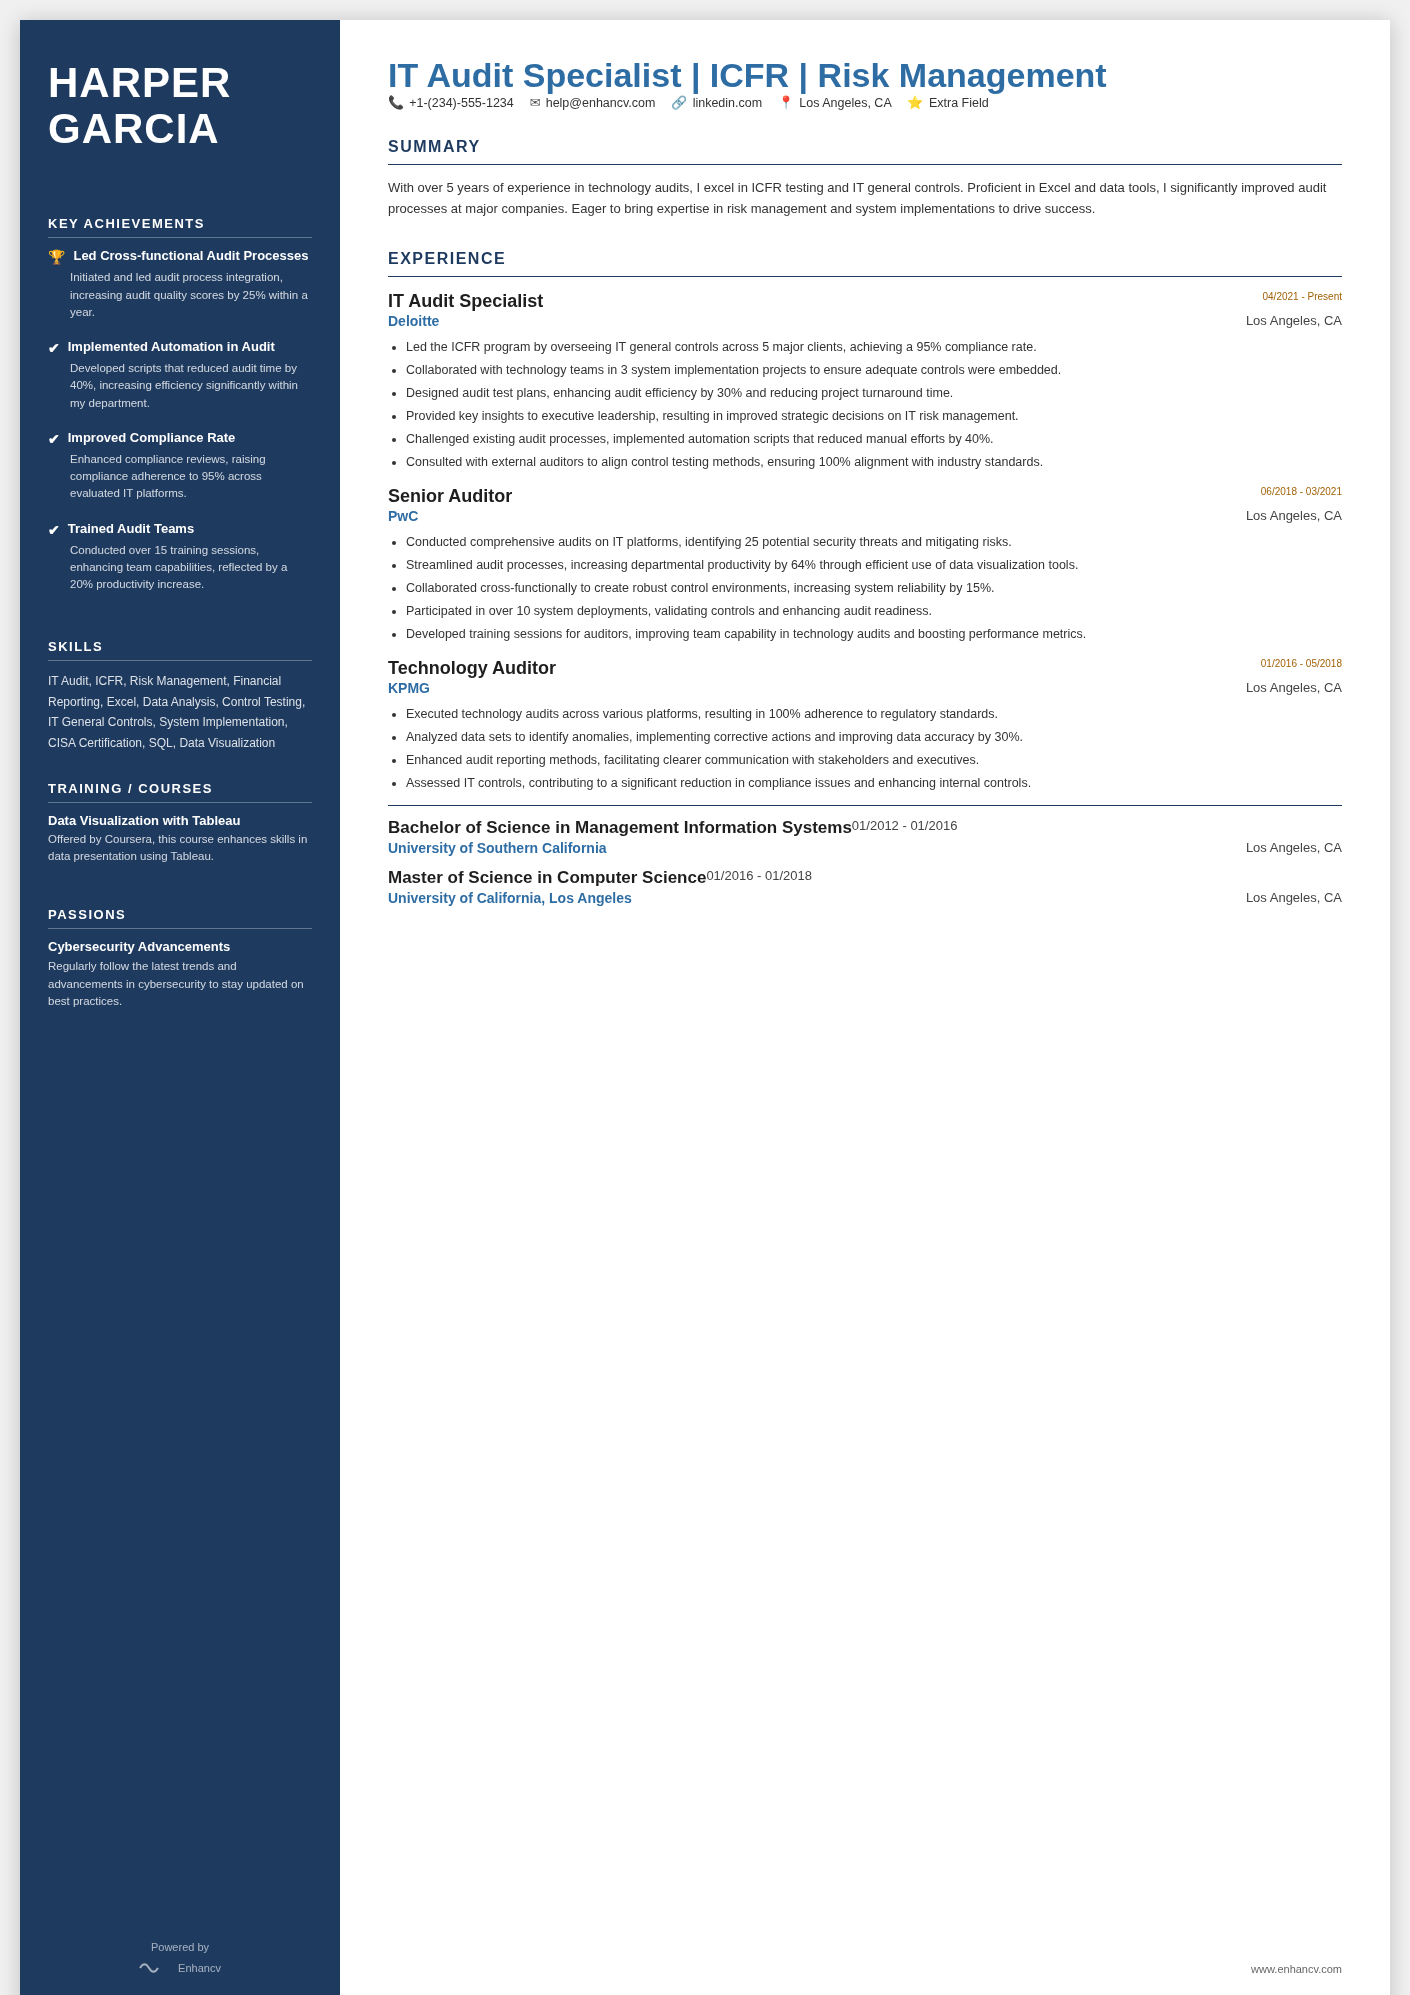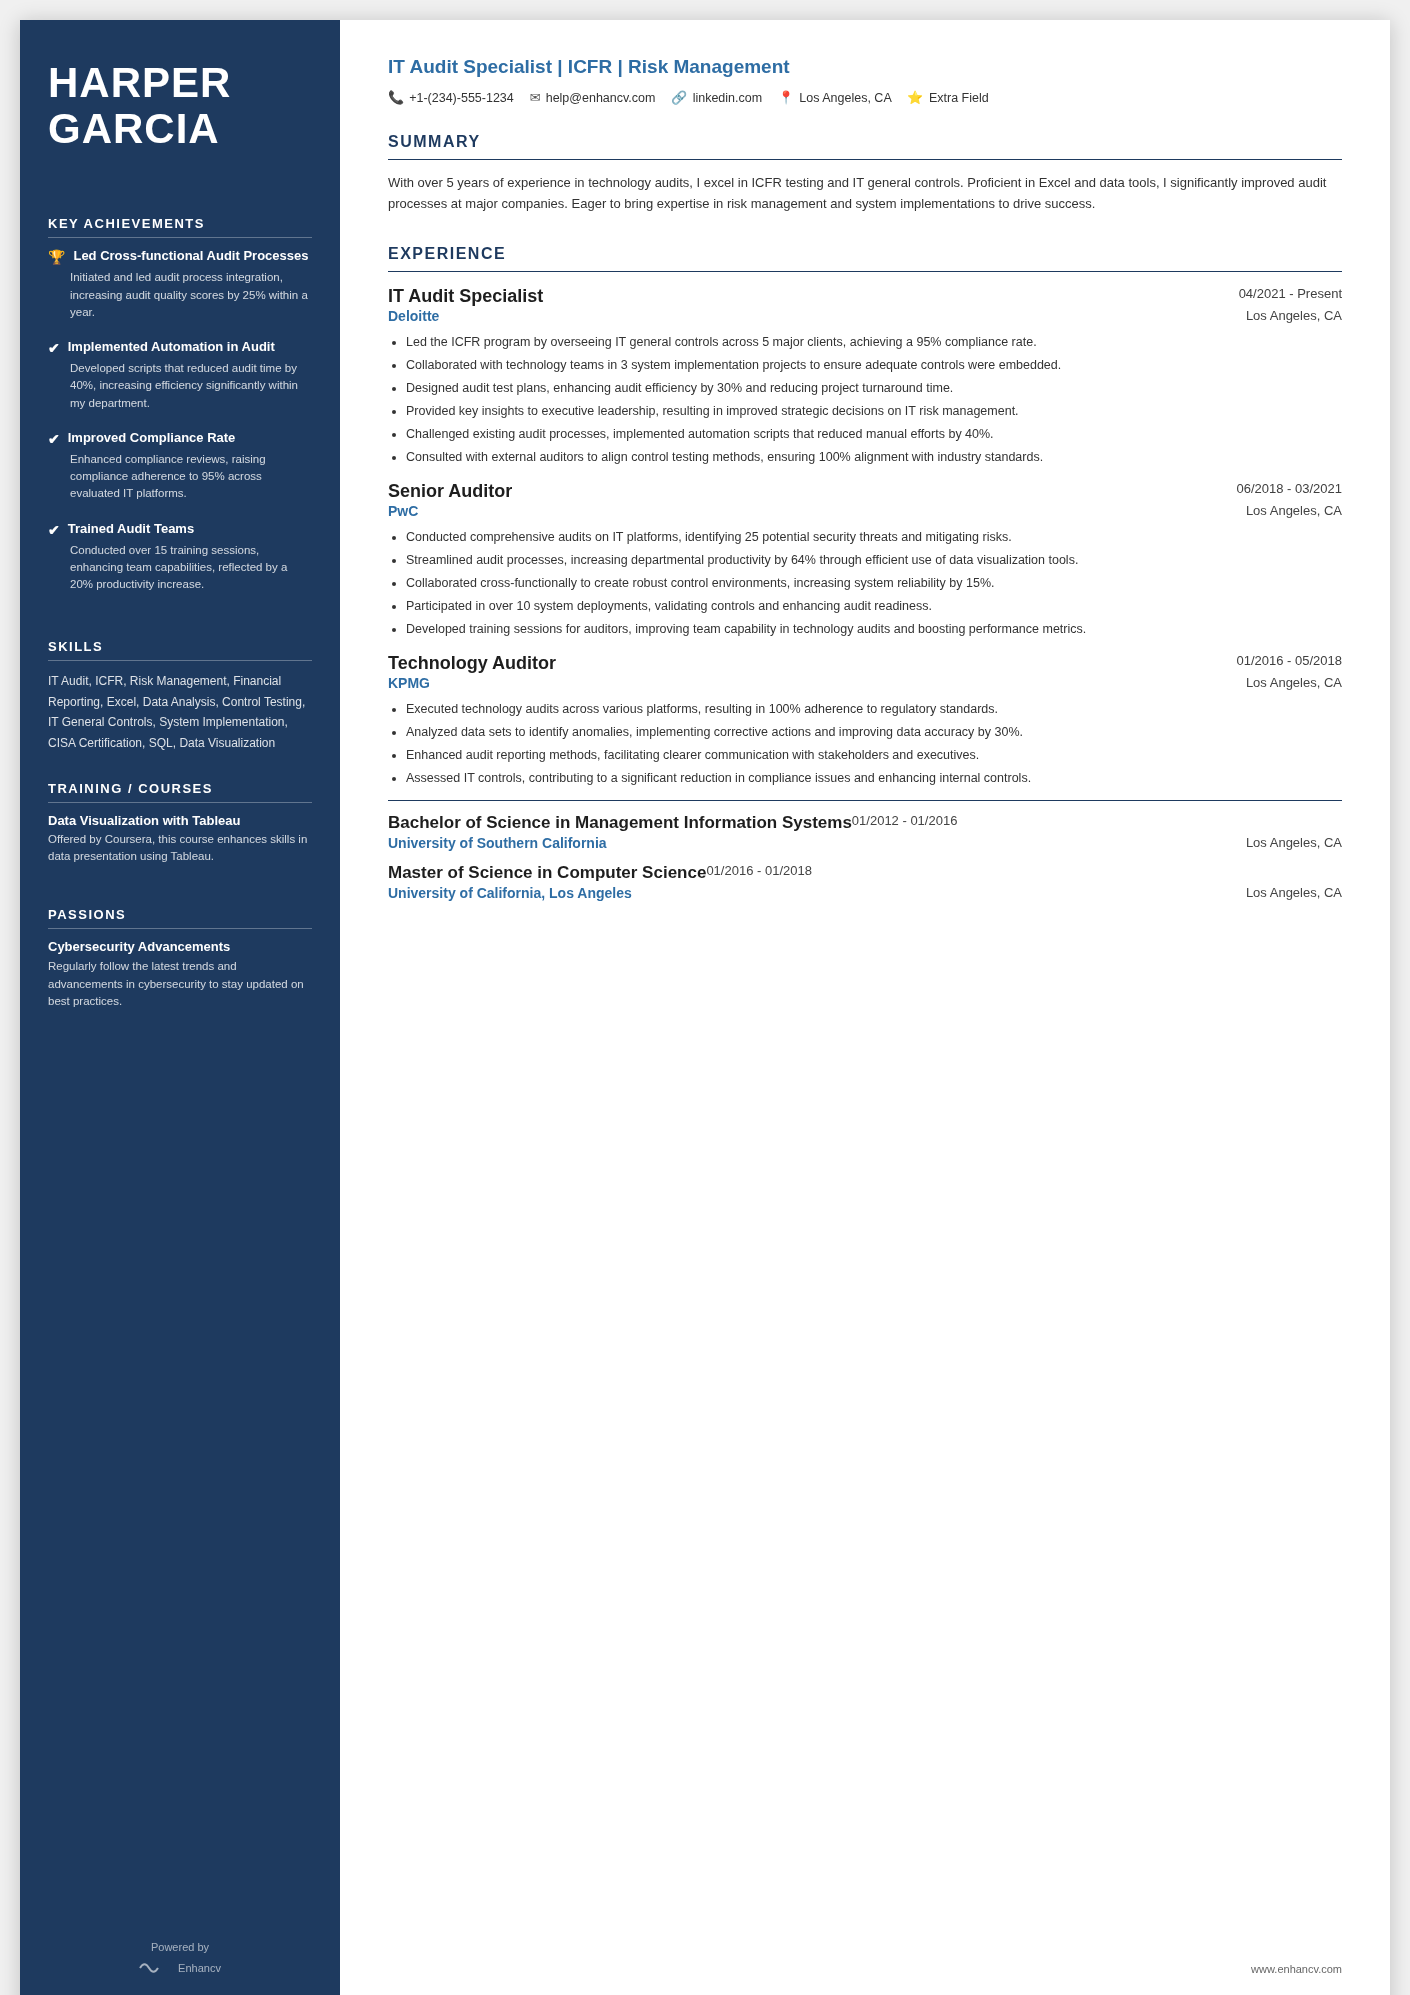--- a/index.html
+++ b/index.html
@@ -120,24 +120,23 @@
     }
 
     
     .main {
       flex: 1;
       padding: 36px 48px 40px 48px;
       display: flex;
       flex-direction: column;
     }
     .main-header-title {
-      font-size: 19px;
+      font-size: 34px;
       font-weight: 700;
       color: #2e6da4;
-      margin-bottom: 12px;
     }
     .contact-row {
       display: flex;
       flex-wrap: wrap;
       gap: 16px;
       font-size: 12.5px;
       color: #333;
       margin-bottom: 6px;
       align-items: center;
     }
@@ -176,22 +175,22 @@
       align-items: flex-start;
       margin-top: 14px;
       margin-bottom: 1px;
     }
     .exp-title {
       font-size: 18px;
       font-weight: 700;
       color: #1e1e1e;
     }
     .exp-date {
-      font-size: 13px;
-      color: #404040;
+      font-size: 10px;
+      color: #a16207;
       white-space: nowrap;
     }
     .exp-company-row {
       display: flex;
       justify-content: space-between;
       align-items: center;
       margin-bottom: 8px;
     }
     .exp-company {
       font-size: 14px;

